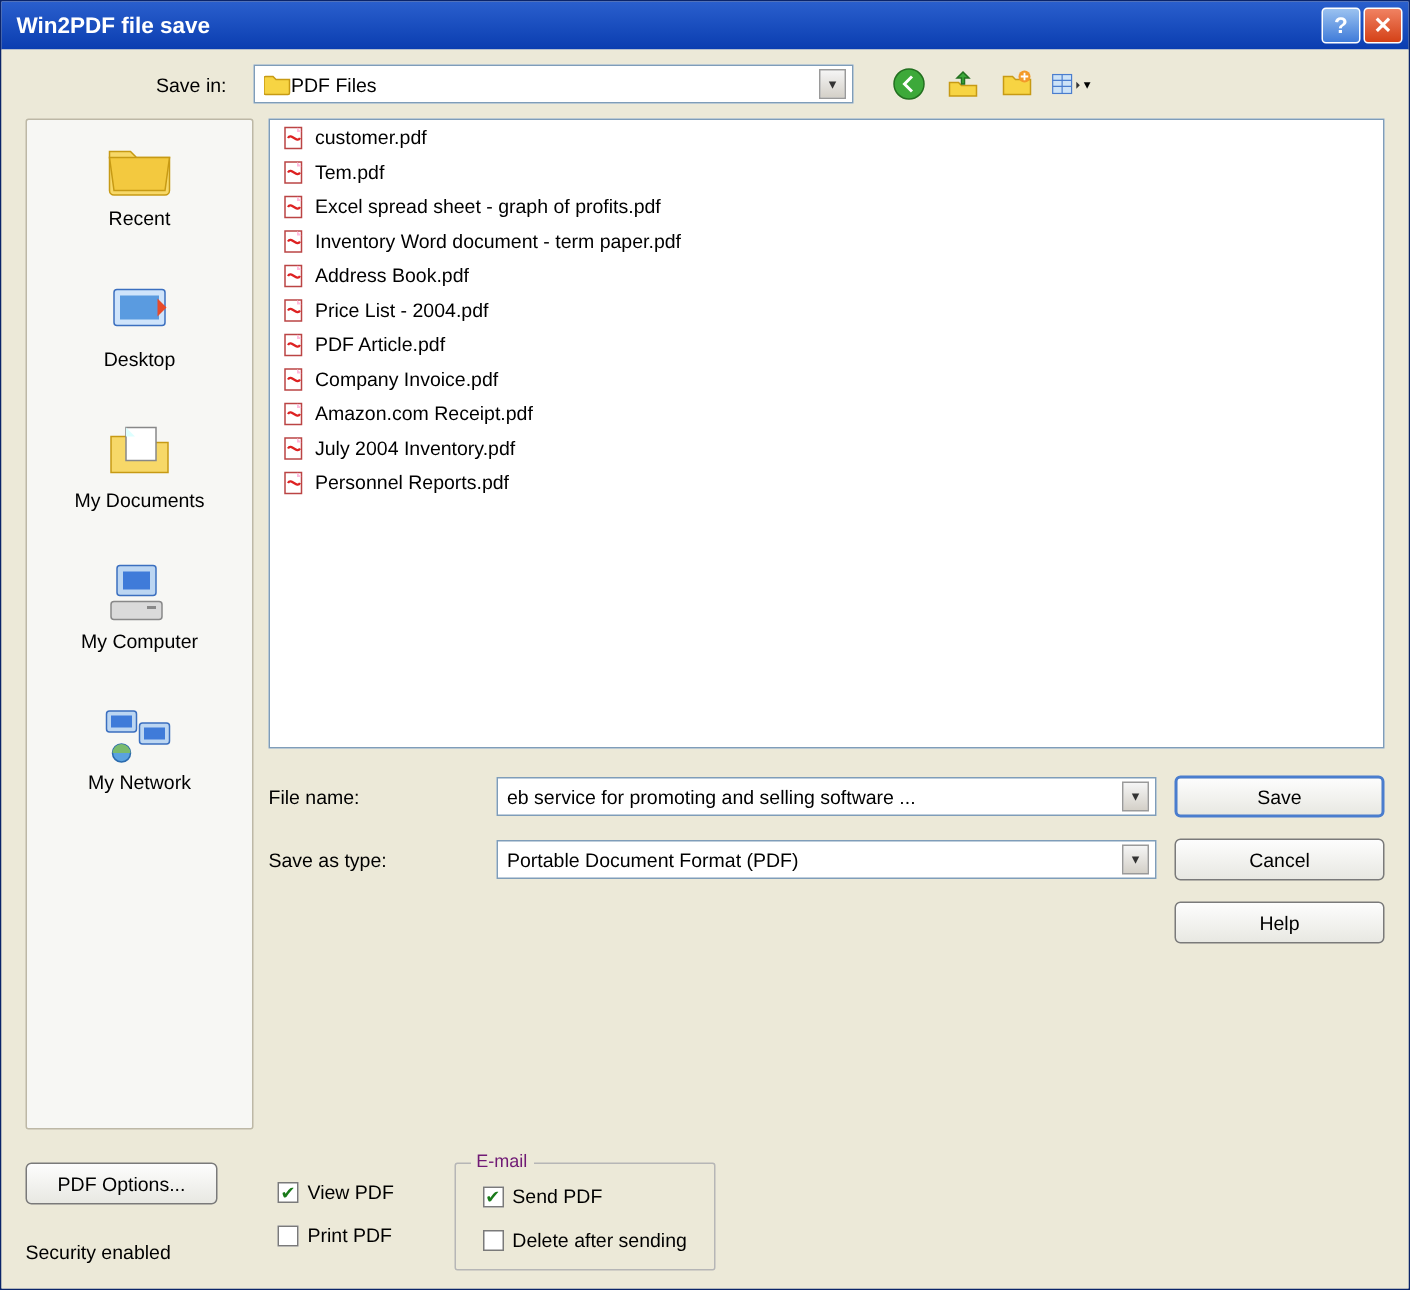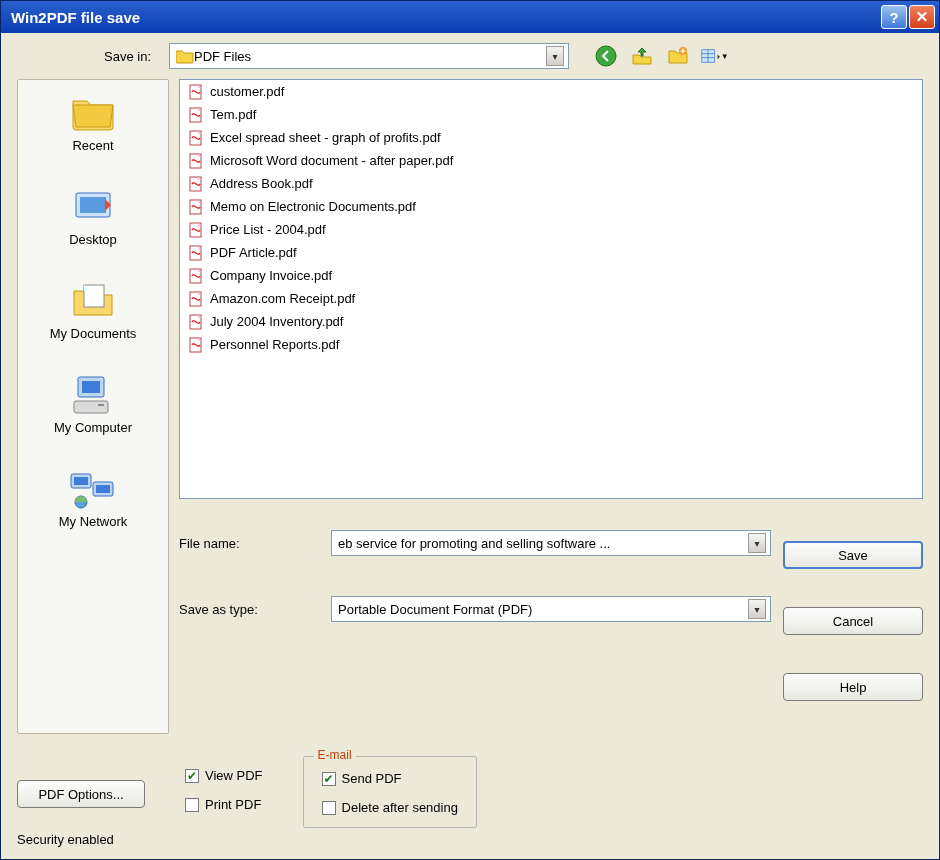--- a/index.html
+++ b/index.html
@@ -109,41 +109,40 @@
   .below-list { margin-top: 18px; display:grid; grid-template-columns: 140px 1fr 140px; row-gap:14px; column-gap:12px; align-items:center; }
   .btn {
     height: 28px;
     border: 1px solid #7a7a7a;
     border-radius: 4px;
     background: linear-gradient(#fdfdfd,#e8e8e2);
     cursor:pointer;
     display:flex; align-items:center; justify-content:center;
     font-size:13px;
     padding: 0 8px;
-    margin-top: 24px;
   }
   .btn-default { border: 2px solid #4a7dce; }
   .bottom {
     margin-top: 22px;
     display:flex;
     align-items:flex-start;
     gap: 40px;
   }
   .left-bot { display:flex; flex-direction:column; gap:12px; }
   .checks-col { display:flex; flex-direction:column; gap:14px; padding-top:12px; }
   .chk { display:flex; align-items:center; gap:6px; cursor:pointer; }
   .chkbox { width:14px; height:14px; border:1px solid #7a7a7a; background:#fff; display:flex; align-items:center; justify-content:center; font-size:12px; color:#1a7a1a; line-height:1; }
   .fieldset {
     border: 1px solid #b6b6b6;
     border-radius:2px;
     padding: 14px 18px 12px 18px;
     position:relative;
   }
   .fieldset .legend {
-    position:absolute; top:-9px; left:10px; background:#ece9d8; padding:0 4px; color:#c2410c; font-size:12px;
+    position:absolute; top:-9px; left:10px; background:#ece9d8; padding:0 4px; color:#701a75; font-size:12px;
   }
   .security-text { margin-top:12px; font-size:13px; }
   .folder-mini { display:inline-flex; align-items:center; gap:4px; }
 </style>
 </head>
 <body>
 
 <div class="window">
 
   <div class="titlebar">
@@ -297,41 +296,31 @@
               <span>Excel spread sheet - graph of profits.pdf</span>
             </div>
             <div class="file-item">
               <span class="pdf-ico">
                 <svg width="16" height="16" viewBox="0 0 16 16">
                   <rect x="2" y="1" width="11" height="14" fill="#fff" stroke="#b44"></rect>
                   <path d="M10 1l3 3h-3z" fill="#fbd"></path>
                   <path d="M4 8c2-4 6 4 8 0" stroke="#d22" stroke-width="1.5" fill="none"></path>
                 </svg>
               </span>
-              <span>Microsoft Word document - after paper.pdf</span>
+              <span>Inventory Word document - term paper.pdf</span>
             </div>
             <div class="file-item">
               <span class="pdf-ico">
                 <svg width="16" height="16" viewBox="0 0 16 16">
                   <rect x="2" y="1" width="11" height="14" fill="#fff" stroke="#b44"></rect>
                   <path d="M10 1l3 3h-3z" fill="#fbd"></path>
                   <path d="M4 8c2-4 6 4 8 0" stroke="#d22" stroke-width="1.5" fill="none"></path>
                 </svg>
               </span>
               <span>Address Book.pdf</span>
-            </div>
-            <div class="file-item">
-              <span class="pdf-ico">
-                <svg width="16" height="16" viewBox="0 0 16 16">
-                  <rect x="2" y="1" width="11" height="14" fill="#fff" stroke="#b44"></rect>
-                  <path d="M10 1l3 3h-3z" fill="#fbd"></path>
-                  <path d="M4 8c2-4 6 4 8 0" stroke="#d22" stroke-width="1.5" fill="none"></path>
-                </svg>
-              </span>
-              <span>Memo on Electronic Documents.pdf</span>
             </div>
             <div class="file-item">
               <span class="pdf-ico">
                 <svg width="16" height="16" viewBox="0 0 16 16">
                   <rect x="2" y="1" width="11" height="14" fill="#fff" stroke="#b44"></rect>
                   <path d="M10 1l3 3h-3z" fill="#fbd"></path>
                   <path d="M4 8c2-4 6 4 8 0" stroke="#d22" stroke-width="1.5" fill="none"></path>
                 </svg>
               </span>
               <span>Price List - 2004.pdf</span>

